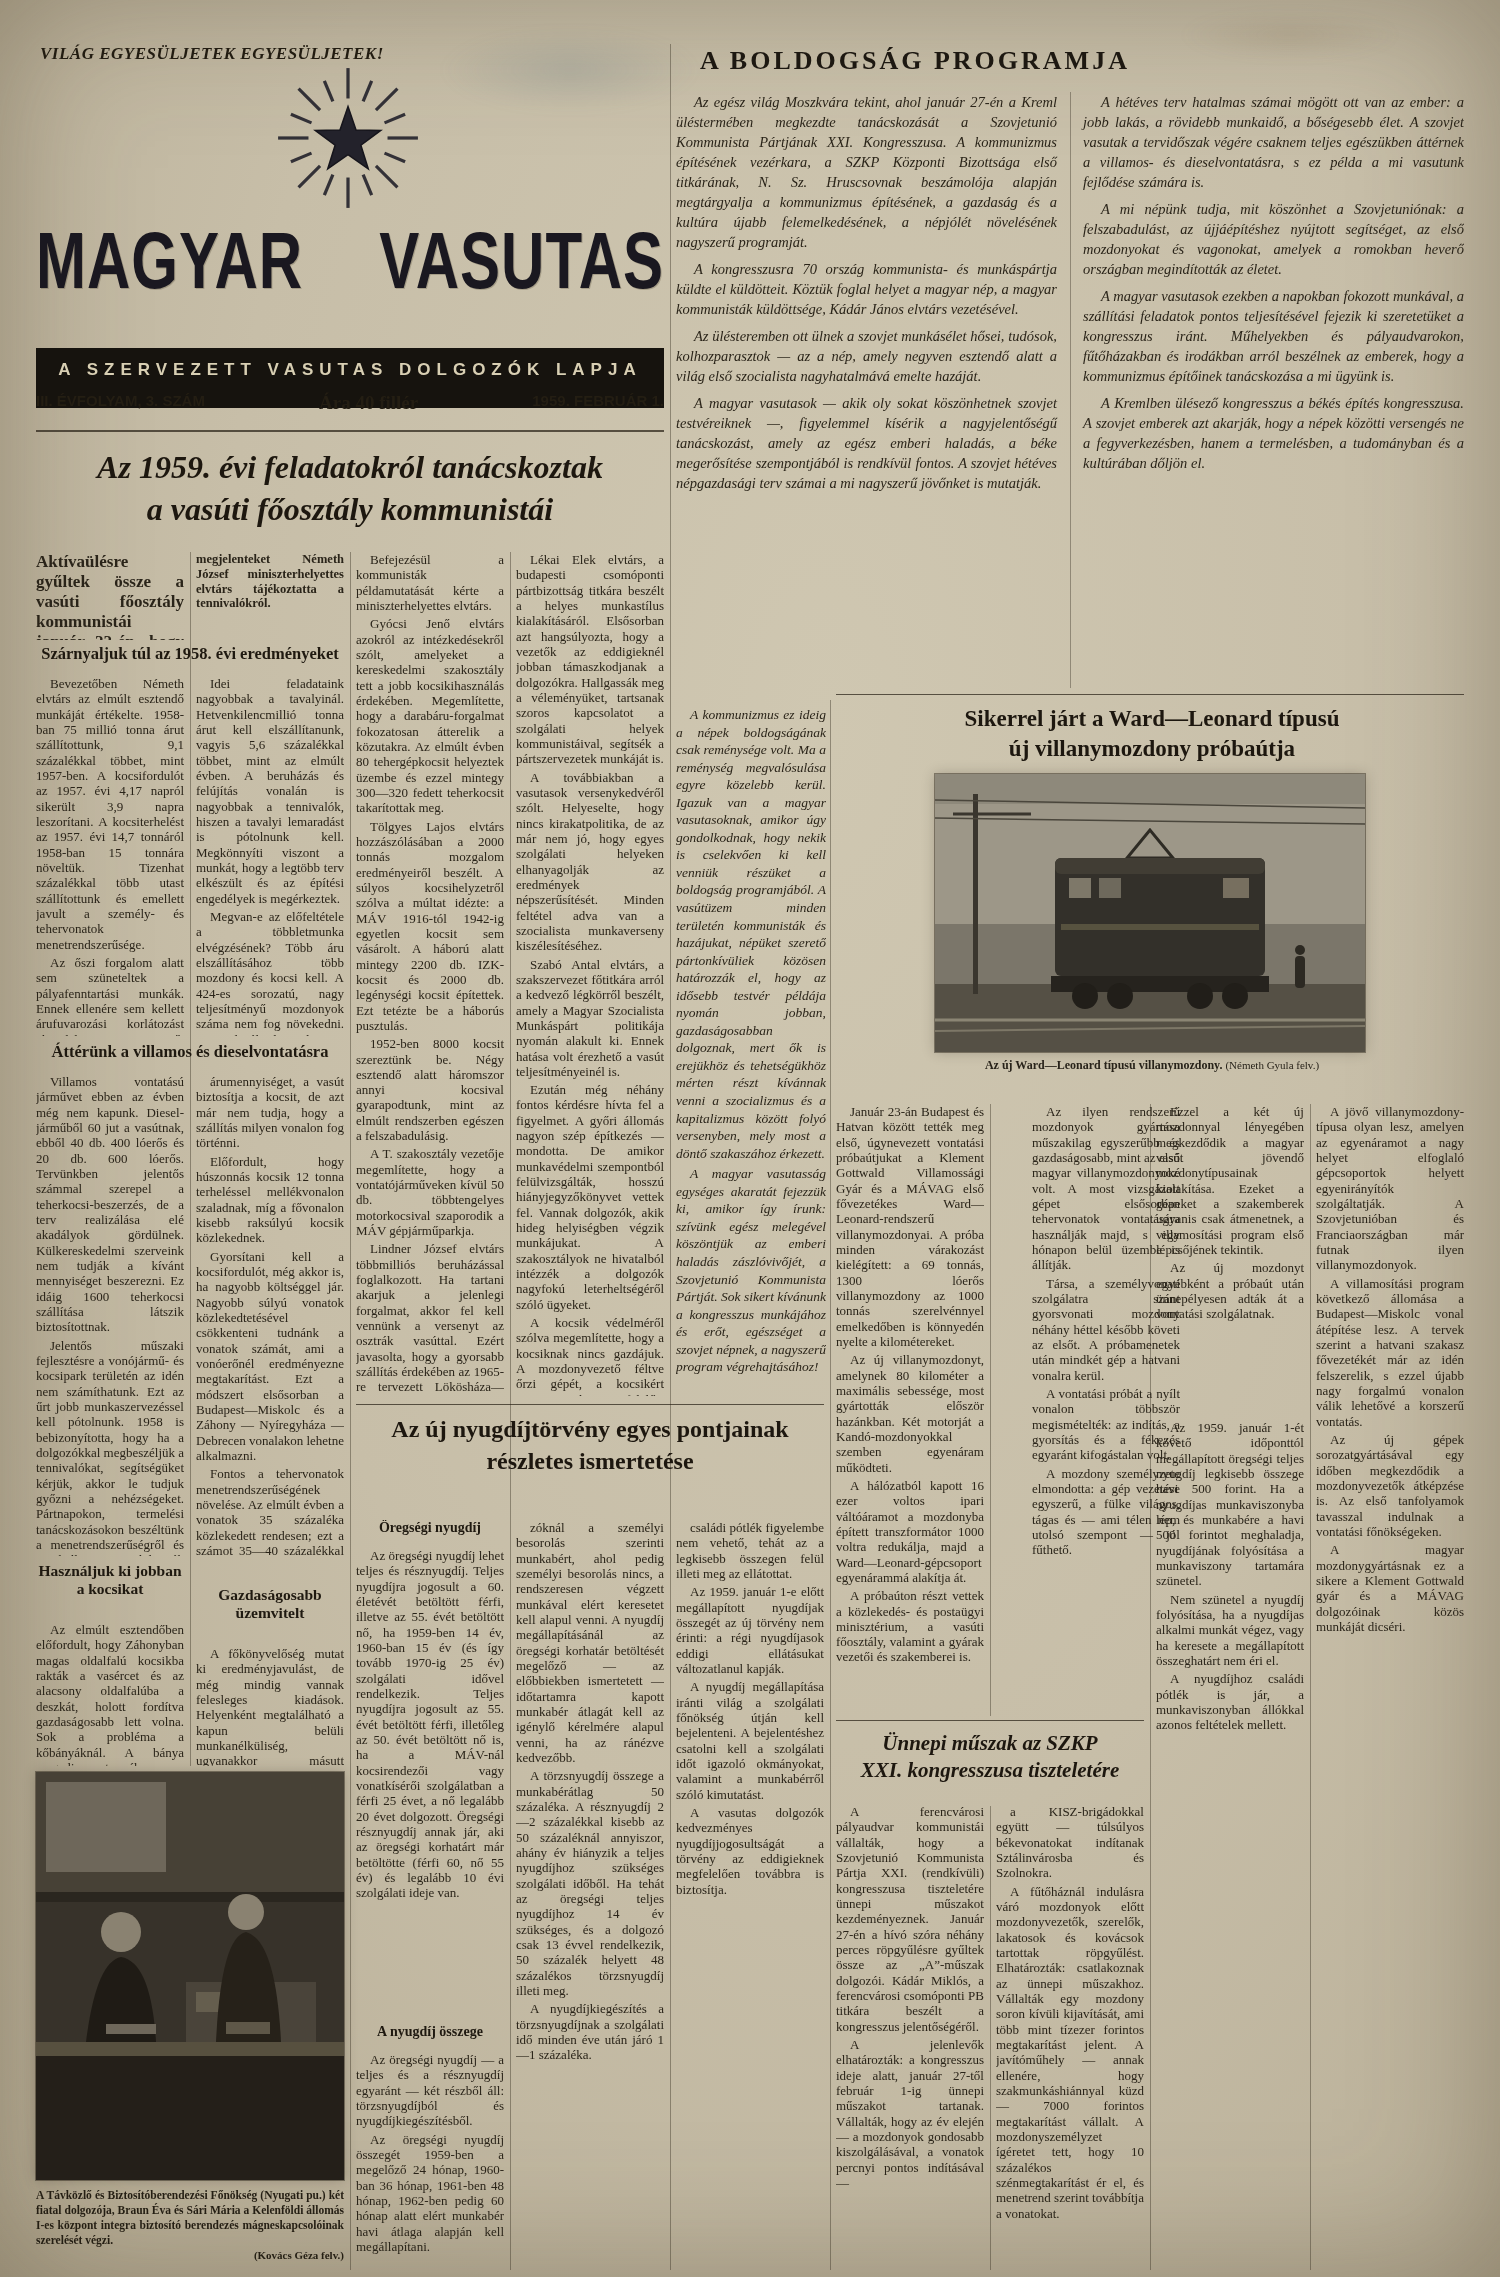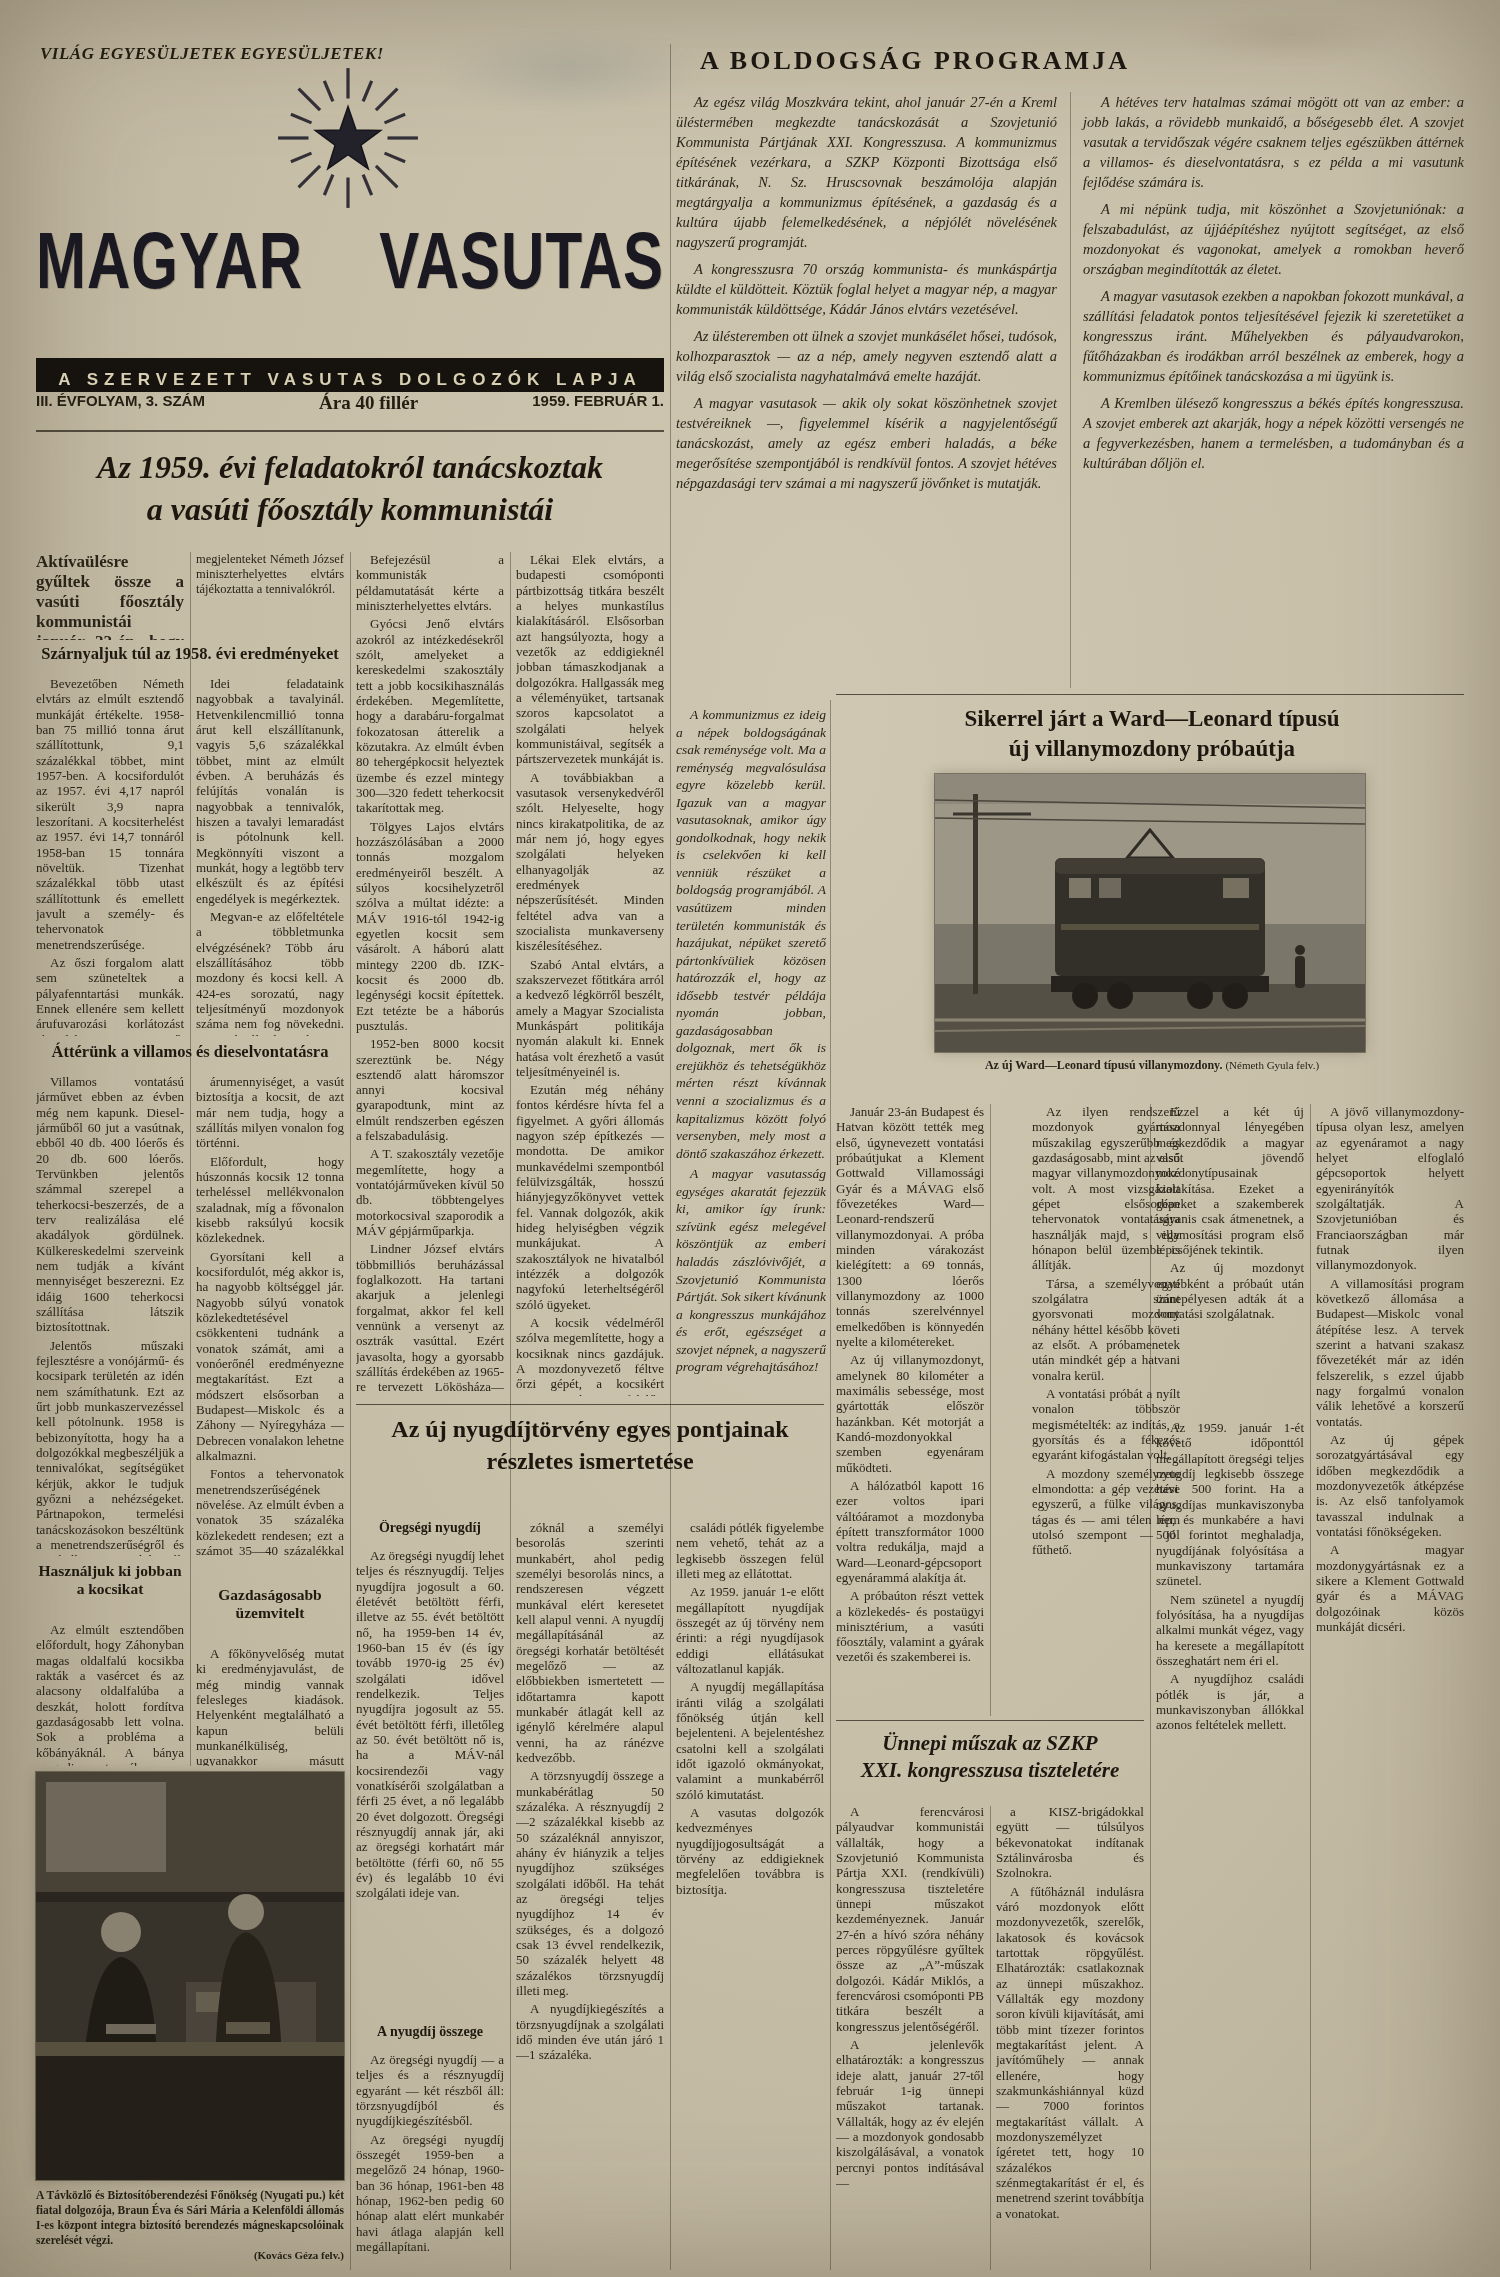--- a/index.html
+++ b/index.html
@@ -64,21 +64,21 @@
       </g>
       <path d="M75,44 L82.9,67.2 L107.3,67.5 L87.7,82.1 L95,105.5 L75,91.4 L55,105.5 L62.3,82.1 L42.7,67.5 L67.1,67.2 Z" fill="#23222b" stroke="#16151c" stroke-width="1.5"></path>
     </svg>
   </div>
 
   <div id="masthead-title" style="left:36px;top:206px;width:628px;height:76px">
     <span>MAGYAR</span>
     <span>VASUTAS</span>
   </div>
 
-  <div id="subtitle-bar" style="left:36px;top:358px;width:628px;height:34px">A SZERVEZETT VASUTAS DOLGOZÓK LAPJA</div>
+  <div id="subtitle-bar" style="left:36px;top:348px;width:628px;height:60px">A SZERVEZETT VASUTAS DOLGOZÓK LAPJA</div>
 
   <div id="issue-row" style="left:36px;top:392px;width:628px;height:34px">
     <span>III. ÉVFOLYAM, 3. SZÁM</span>
     <span class="mid">Ára 40 fillér</span>
     <span>1959. FEBRUÁR 1.</span>
   </div>
   <div class="hrule" style="left:36px;top:430px;width:628px"></div>
 
   <div class="vrule" style="left:190px;top:552px;height:1214px"></div>
   <div class="vrule" style="left:350px;top:552px;height:1718px"></div>
@@ -89,21 +89,21 @@
   <div class="vrule" style="left:990px;top:1806px;height:464px"></div>
   <div class="vrule" style="left:1150px;top:1104px;height:1166px"></div>
   <div class="vrule" style="left:1310px;top:1104px;height:1166px"></div>
 
   <div class="headline" style="left:36px;top:446px;width:628px;font-style:italic;font-size:32px;line-height:1.32">
     <div>Az 1959. évi feladatokról tanácskoztak</div>
     <div>a vasúti főosztály kommunistái</div>
   </div>
 
   <div class="txt ital" style="left:36px;top:552px;width:148px;height:88px;font-weight:bold;font-size:17px">Aktívaülésre gyűltek össze a vasúti főosztály kommunistái január 22-én, hogy megbeszéljék az éves feladatokat. A</div>
-  <div class="txt ital" style="left:196px;top:552px;width:148px;height:88px;font-weight:normal;font-size:12.5px">megjelenteket Németh József miniszterhelyettes elvtárs tájékoztatta a tennivalókról.</div>
+  <div class="txt ital" style="left:196px;top:552px;width:148px;height:88px;font-weight:bold;font-size:12.5px">megjelenteket Németh József miniszterhelyettes elvtárs tájékoztatta a tennivalókról.</div>
 
   <div class="shead" style="left:36px;top:644px;width:308px;height:26px;font-size:16.5px">Szárnyaljuk túl az 1958. évi eredményeket</div>
 
   <div class="txt" style="left:36px;top:676px;width:148px;height:360px">
       <p>Bevezetőben Németh elvtárs az elmúlt esztendő munkáját értékelte. 1958-ban 75 millió tonna árut szállítottunk, 9,1 százalékkal többet, mint 1957-ben. A kocsifordulót az 1957. évi 4,17 napról sikerült 3,9 napra leszorítani. A kocsiterhelést az 1957. évi 14,7 tonnáról 1958-ban 15 tonnára növeltük. Tizenhat százalékkal több utast szállítottunk és emellett javult a személy- és tehervonatok menetrendszerűsége.</p>
       <p>Az őszi forgalom alatt sem szüneteltek a pályafenntartási munkák. Ennek ellenére sem kellett árufuvarozási korlátozást elrendelni, sőt kényszerkirakodásokat sem végeztünk. Nagyobb lemaradás csak a beruházási és felújítási munkáknál volt. Költségeinket sem sikerült a kívánt mértékben csökkenteni.</p>
     </div>
   <div class="txt" style="left:196px;top:676px;width:148px;height:360px">
       <p>Idei feladataink nagyobbak a tavalyinál. Hetvenkilencmillió tonna árut kell elszállítanunk, vagyis 5,6 százalékkal többet, mint az elmúlt évben. A beruházás és felújítás vonalán is nagyobbak a tennivalók, hiszen a tavalyi lemaradást is pótolnunk kell. Megkönnyíti viszont a munkát, hogy a legtöbb terv elkészült és az építési engedélyek is megérkeztek.</p>
       <p>Megvan-e az előfeltétele a többletmunka elvégzésének? Több áru elszállításához több mozdony és kocsi kell. A 424-es sorozatú, nagy teljesítményű mozdonyok száma nem fog növekedni. A tavalyról elmaradt 375. sorozatú gépekből még kapunk 15 darabot és ezzel véglegesen befejeződik a gőzmozdonygyártás.</p>

